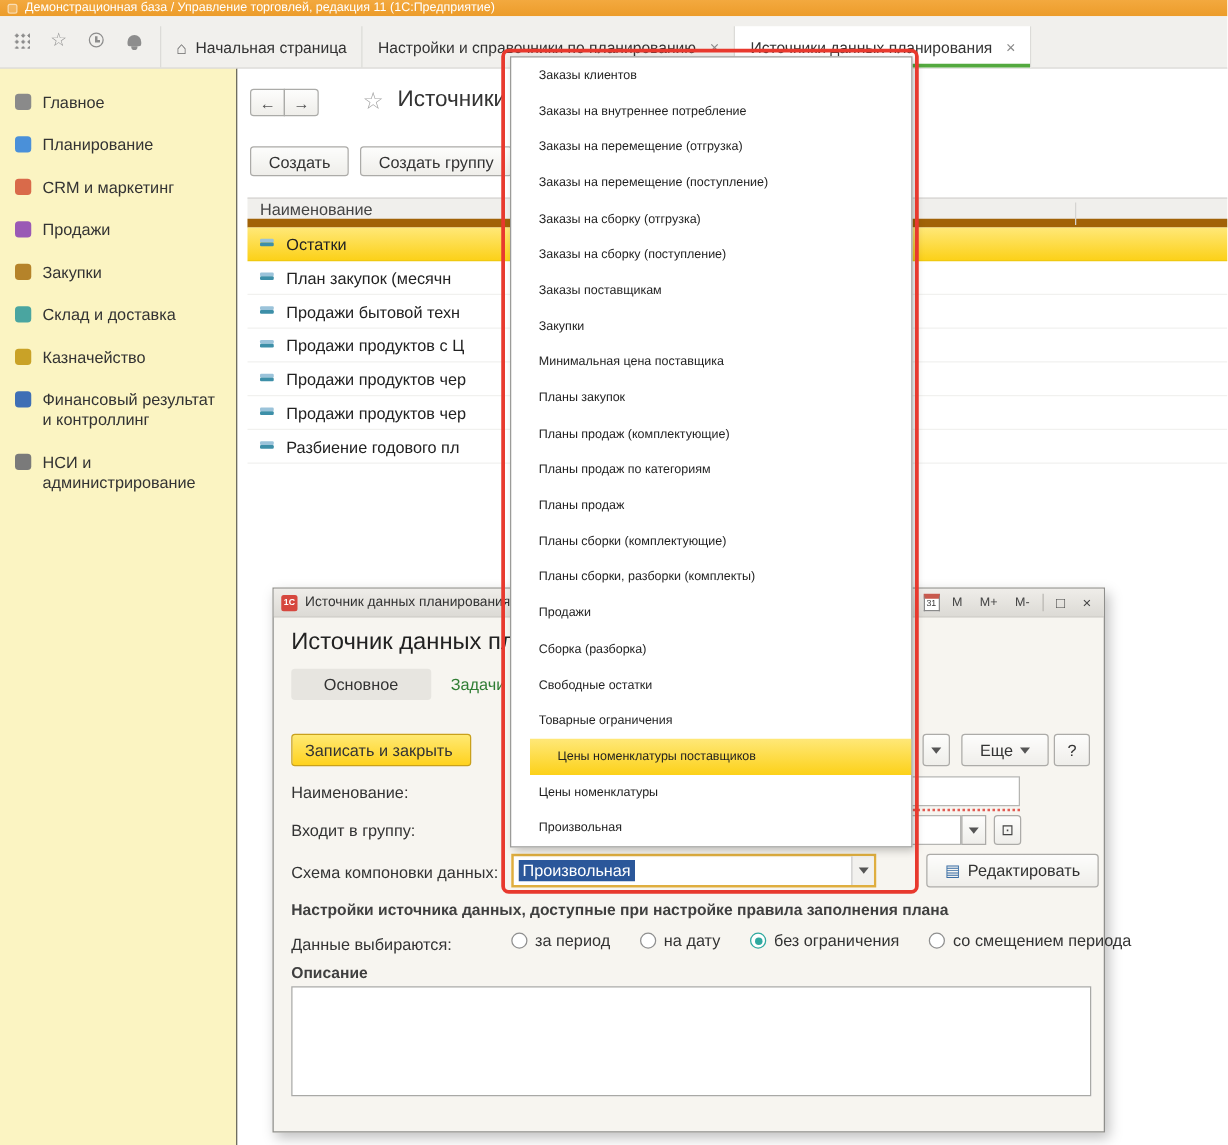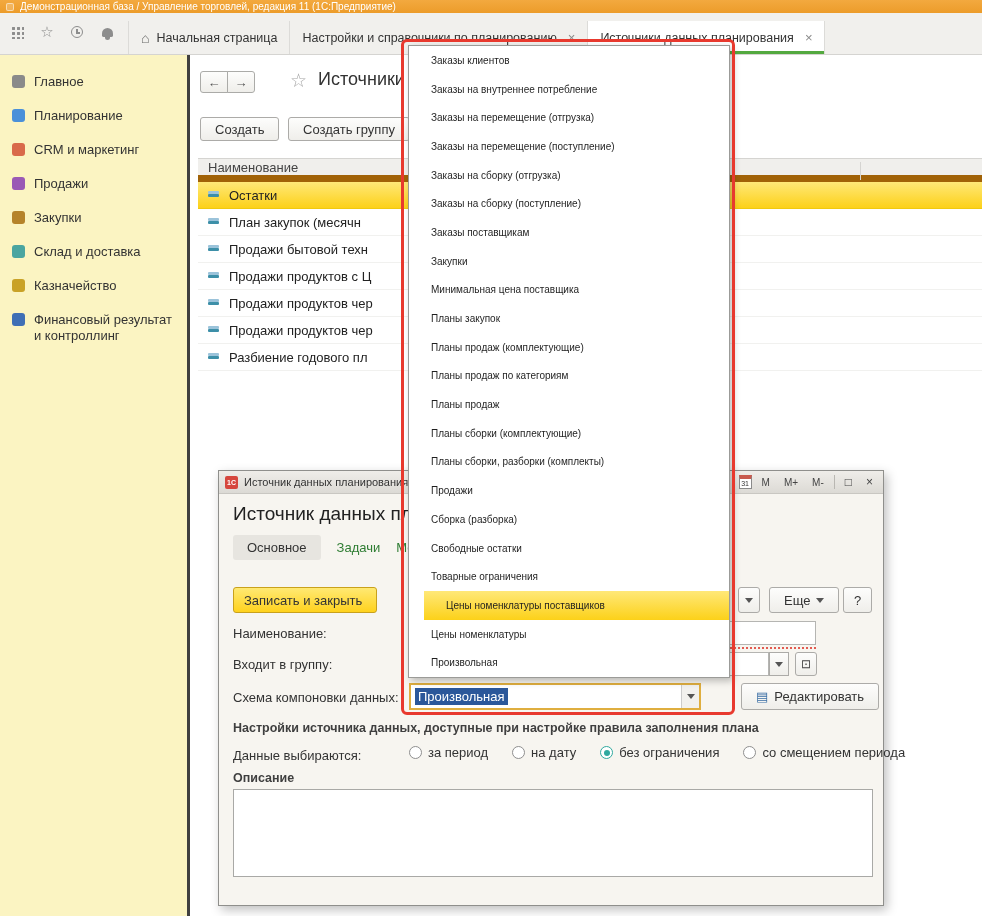--- a/index.html
+++ b/index.html
@@ -20,21 +20,21 @@
   .icon-bell{width:11px;height:9px;background:#8d8d8d;border-radius:6px 6px 2px 2px;position:relative;}
   .icon-bell::after{content:"";position:absolute;left:3px;bottom:-3px;width:5px;height:3px;background:#8d8d8d;border-radius:0 0 3px 3px;}
   .tabs{position:absolute;left:128px;bottom:0;display:flex;height:33px;}
   .tab{display:flex;align-items:center;gap:7px;padding:0 12px;font-size:12.5px;color:#333;border-right:1px solid #dcdbd8;cursor:pointer;white-space:nowrap;}
   .tab:first-child{border-left:1px solid #dcdbd8;}
   .tab.active{background:#fff;box-shadow:inset 0 -3px 0 #53a93f;}
   .tab-close{color:#8a8a8a;font-size:13px;margin-left:4px;}
   .glyph-home{color:#6b6b6b;font-size:14px;}
 
   
-  .sidebar{position:absolute;left:0;top:55px;width:190px;height:861px;background:#fbf4c2;border-right:3px solid #404040;padding-top:10px;}
+  .sidebar{position:absolute;left:0;top:55px;width:190px;height:861px;background:#fbf4c2;border-right:1px solid #404040;padding-top:10px;}
   .side-item{display:flex;gap:9px;padding:9px 8px 9px 12px;font-size:13px;color:#333;line-height:16px;cursor:pointer;}
   .side-icon{width:13px;height:13px;border-radius:3px;flex:0 0 13px;margin-top:1px;}
 
   
   .content{position:absolute;left:190px;top:55px;width:792px;height:861px;background:#fff;}
   .navbtn{position:absolute;top:16px;width:28px;height:22px;border:1px solid #ababa8;background:linear-gradient(#fdfdfc,#efeeea);color:#555;font-size:13px;display:flex;align-items:center;justify-content:center;cursor:pointer;}
   .fav-star{position:absolute;left:100px;top:14px;font-size:19px;color:#a5a5a5;cursor:pointer;}
   .page-title{position:absolute;left:128px;top:14px;font-size:18px;color:#333;white-space:nowrap;}
   .btn{height:24px;padding:0 14px;background:linear-gradient(#fdfdfc,#efeeea);border:1px solid #acaba8;border-radius:3px;font-size:13px;color:#333;display:inline-flex;align-items:center;gap:6px;cursor:pointer;white-space:nowrap;}
   .btn-yellow{background:linear-gradient(#ffe973,#ffd21e);border-color:#c9a11c;height:26px;padding-left:10px;}
@@ -49,21 +49,21 @@
   .dialog{position:absolute;left:218px;top:470px;width:666px;height:436px;background:#f7f5f0;border:1px solid #8f8f8c;box-shadow:3px 4px 10px rgba(0,0,0,.25);z-index:20;}
   .dlg-titlebar{position:absolute;left:0;top:0;width:100%;height:23px;background:linear-gradient(#efede9,#dcdad5);border-bottom:1px solid #c9c7c2;display:flex;align-items:center;gap:6px;padding:0 6px;}
   .dlg-logo{width:13px;height:13px;background:#d6473e;border-radius:2px;color:#fff;font-size:7px;font-weight:bold;display:flex;align-items:center;justify-content:center;flex:0 0 13px;}
   .dlg-title{flex:1;font-size:11px;color:#333;white-space:nowrap;overflow:hidden;}
   .titlebtn{border:none;background:transparent;font-size:10px;color:#444;padding:0 4px;height:16px;display:flex;align-items:center;cursor:pointer;}
   .titlebtn.winglyph{font-size:12px;}
   .cal{width:13px;height:14px;border:1px solid #8a8a8a;border-top:4px solid #c85a4e;background:#fff;font-size:7px;color:#333;display:flex;align-items:center;justify-content:center;cursor:pointer;}
   .vsep{width:1px;height:14px;background:#b9b7b2;}
   .dlg-heading{position:absolute;left:14px;top:32px;font-size:19px;color:#222;white-space:nowrap;}
   .dlg-tabs{position:absolute;left:14px;top:64px;display:flex;align-items:center;gap:16px;}
-  .dlg-tab-chip{background:#e7e5e0;border-radius:3px;padding:5px 14px;font-size:13px;color:#333;cursor:pointer;}
+  .dlg-tab-chip{background:#e7e5e0;border-radius:3px;padding:5px 26px;font-size:13px;color:#333;cursor:pointer;}
   .dlg-link{color:#2f7d33;font-size:13px;cursor:pointer;}
   .fld-label{position:absolute;left:14px;font-size:13px;color:#333;white-space:nowrap;}
   .txt{position:absolute;height:24px;border:1px solid #b5b5b2;background:#fff;font-size:13px;padding:0 5px;}
   .req-underline{position:absolute;border-top:2px dotted #e25b52;}
   .minibtn{position:absolute;height:24px;border:1px solid #acaba8;background:linear-gradient(#fdfdfc,#efeeea);display:flex;align-items:center;justify-content:center;font-size:12px;color:#444;cursor:pointer;}
   .combo{position:absolute;height:27px;background:#fff;border:2px solid #dfae3f;display:flex;align-items:center;padding-left:4px;font-size:13px;cursor:pointer;}
   .sel-text{background:#2b579a;color:#fff;padding:1px 3px;}
   .combo-arrow{margin-left:auto;width:18px;align-self:stretch;display:flex;align-items:center;justify-content:center;background:#f2f1ee;border-left:1px solid #ccc;}
   .chev{width:0;height:0;border-left:4px solid transparent;border-right:4px solid transparent;border-top:5px solid #555;}
   .bold-line{position:absolute;left:14px;font-size:12.5px;font-weight:bold;color:#3f3f3f;white-space:nowrap;}
@@ -147,20 +147,24 @@
       <span class="side-icon" style="background:#4aa5a0"></span>
       <span>Склад и доставка</span>
     </div>
   <div class="side-item">
       <span class="side-icon" style="background:#c9a227"></span>
       <span>Казначейство</span>
     </div>
   <div class="side-item">
       <span class="side-icon" style="background:#3f6fb5"></span>
       <span>Финансовый результат и контроллинг</span>
+    </div>
+  <div class="side-item">
+      <span class="side-icon" style="background:#7a7a7a"></span>
+      <span>НСИ и администрирование</span>
     </div>
 </div>
 
 <div class="content">
   <button class="navbtn" style="left:10px;border-radius:3px 0 0 3px;">←</button>
   <button class="navbtn" style="left:37px;border-radius:0 3px 3px 0;">→</button>
   <span class="fav-star">☆</span>
   <div class="page-title">Источники данных планирования</div>
 
   <button class="btn" style="position:absolute;left:10px;top:62px;">Создать</button>

